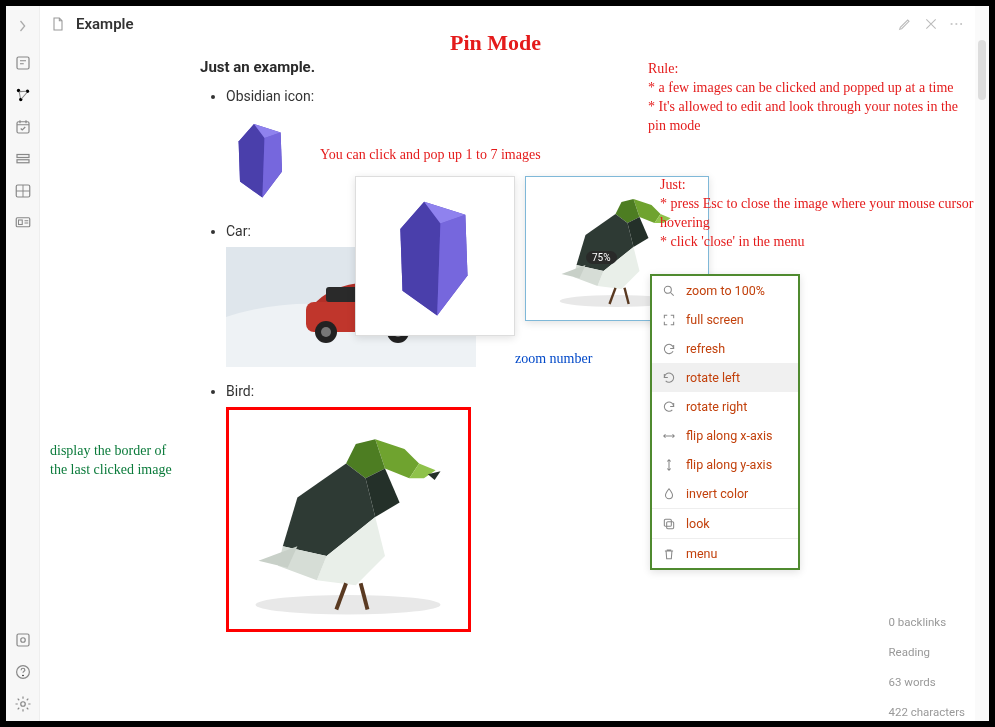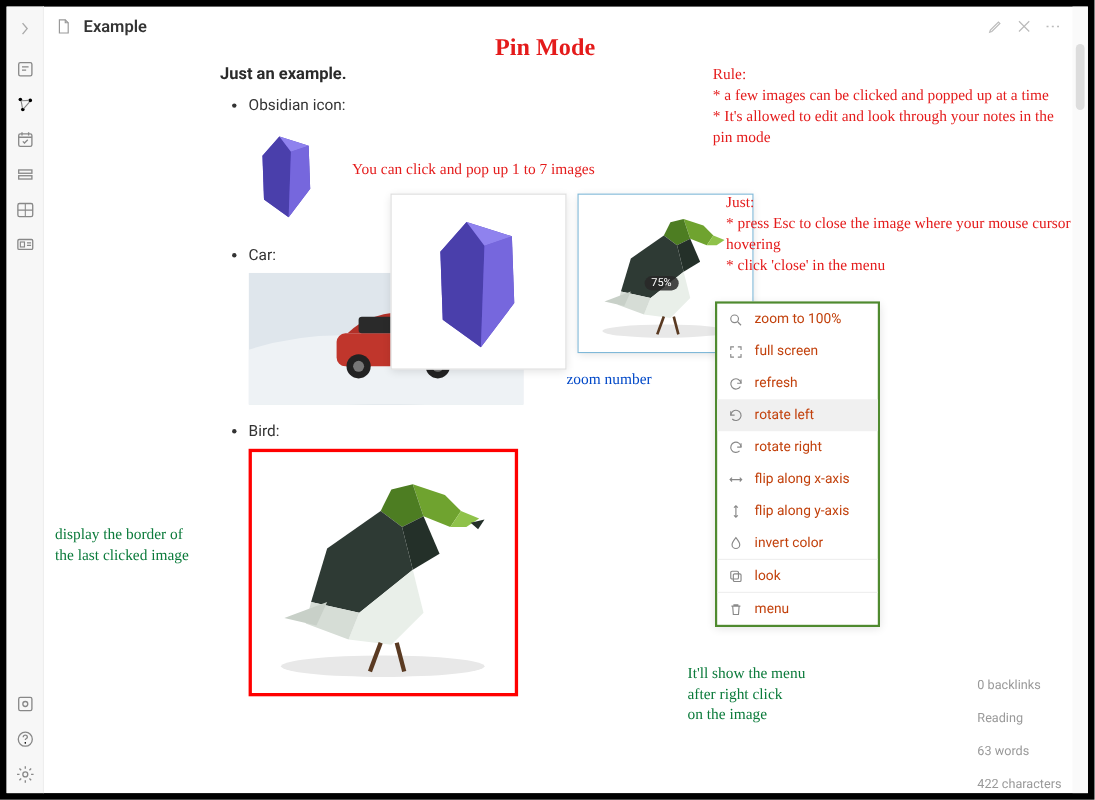--- a/index.html
+++ b/index.html
@@ -48,21 +48,21 @@
   
   .obsidian-thumb { width: 70px; height: 90px; margin-top:4px; }
   .car-thumb { width: 250px; height: 120px; display:block; margin-top:2px; }
   .bird-thumb { width: 245px; height: 225px; display:block; border: 3px solid #ff0000; margin-top:2px; background:#fff;}
   
   .popup {
     position: absolute; background: #fff; border: 1px solid #ddd;
     box-shadow: 0 2px 8px rgba(0,0,0,0.12);
   }
   .popup.obs { left: 315px; top: 170px; width: 160px; height: 160px; }
-  .popup.bird-pop { left: 485px; top: 170px; width: 160px; height: 145px; border: 1px solid #7fb8d8;}
+  .popup.bird-pop { left: 485px; top: 170px; width: 184px; height: 145px; border: 1px solid #7fb8d8;}
   .zoom-badge {
     position: absolute; top: 74px; left: 60px;
     background: rgba(40,40,40,0.85); color: #fff;
     font-size: 10px; padding: 1px 6px; border-radius: 8px;
   }
   
   .ctx-menu {
     position: absolute; left: 610px; top: 268px;
     width: 150px; border: 2px solid #4f8a2f; background: #fff;
     box-shadow: 0 2px 8px rgba(0,0,0,0.12);
@@ -83,21 +83,21 @@
   
   .scroll-gutter { width: 14px; background: #fafafa; position:relative;}
   .scroll-thumb { position:absolute; top:34px; left:3px; width:8px; height:60px; background:#ddd; border-radius:4px;}
   
   .hand {
     position: absolute; font-family: "Comic Sans MS", "Segoe Script", cursive;
     font-size: 14px; line-height: 1.35;
   }
   .hand.red   { color: #e41b1b; }
   .hand.blue  { color: #0048c8; }
-  .hand.green { color: #0a7a3a; margin-top: 36px; }
+  .hand.green { color: #0a7a3a; }
   .hand-title { font-size: 22px; font-weight: 700; }
   
   .overlay-svg { position:absolute; inset:0; pointer-events:none; }
 </style>
 </head>
 <body>
 
 <div class="app-frame">
 
   <div class="ribbon">
@@ -317,30 +317,25 @@
       <span>Rule:</span>
       <div>* <span>a few images can be clicked and popped up at a time</span></div>
       <div>* <span>It's allowed to edit and look through your notes in the pin mode</span></div>
     </div>
     <div class="hand red" style="left:620px; top:170px; width:330px;">
       <span>Just:</span>
       <div>* <span>press Esc to close the image where your mouse cursor is hovering</span></div>
       <div>* <span>click 'close' in the menu</span></div>
     </div>
 
-    <div class="hand blue" style="left:475px; top:331px;">zoom number</div>
+    <div class="hand blue" style="left:475px; top:344px;">zoom number</div>
 
     <div class="hand green" style="left:10px; top:436px;">
       <div>display the border of</div>
       <div>the last clicked image</div>
-    </div>
-    <div class="hand green" style="left:585px; top:562px;">
-      <div>It'll show the menu</div>
-      <div>after right click</div>
-      <div>on the image</div>
     </div>
 
     <svg class="overlay-svg">
       <defs>
         <marker id="ar-red" viewBox="0 0 10 10" refX="8" refY="5" markerWidth="6" markerHeight="6" orient="auto">
             <path d="M0 0L10 5L0 10z" fill="#e41b1b"></path>
           </marker>
         <marker id="ar-blue" viewBox="0 0 10 10" refX="8" refY="5" markerWidth="6" markerHeight="6" orient="auto">
             <path d="M0 0L10 5L0 10z" fill="#0048c8"></path>
           </marker>

